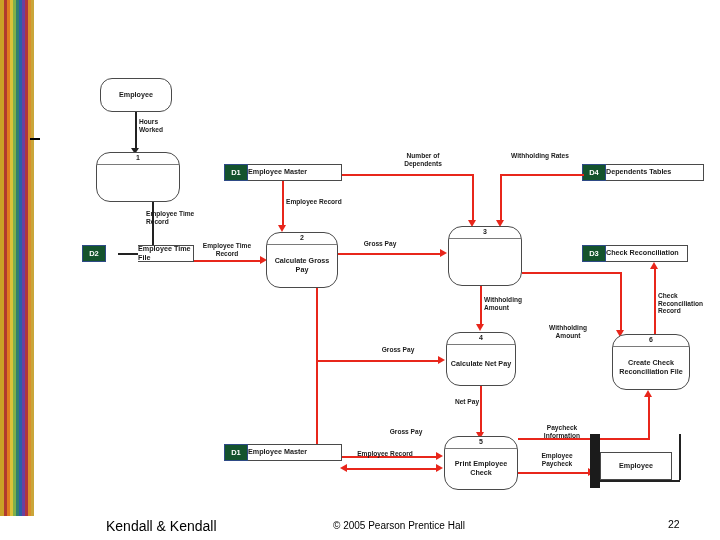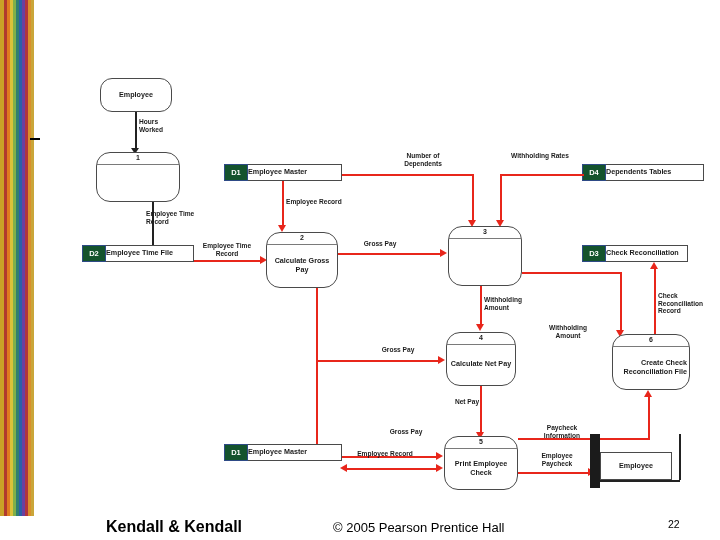--- a/index.html
+++ b/index.html
@@ -56,22 +56,22 @@
   .blh{height:1.5px;}
   .blv{width:1.5px;}
   .bah{position:absolute;width:0;height:0;}
   .bah-d{border-left:4px solid transparent;border-right:4px solid transparent;border-top:6px solid #222;}
 
   .flab{position:absolute;font-size:6.6px;line-height:7.6px;color:#1b1b1b;font-weight:bold;
         text-align:center;}
 
   
   .footer{position:absolute;left:0;top:508px;width:720px;height:32px;}
-  .f-left{position:absolute;left:78px;top:10px;font-size:16px;font-weight:bold;color:#000;padding-left:28px;}
-  .f-mid{position:absolute;left:333px;top:12px;font-size:13px;color:#000;}
+  .f-left{position:absolute;left:78px;top:10px;font-size:14px;font-weight:normal;color:#000;padding-left:28px;}
+  .f-mid{position:absolute;left:333px;top:12px;font-size:10px;color:#000;}
   .f-right{position:absolute;left:668px;top:10px;font-size:10.5px;color:#000;}
 </style>
 </head>
 <body>
 
 <div class="strip">
   <i style="left:0px;width:4px;background:#c9a227;"></i>
   <i style="left:4px;width:3px;background:#b03a2e;"></i>
   <i style="left:7px;width:3px;background:#e07b1f;"></i>
   <i style="left:10px;width:3px;background:#d9c23a;"></i>
@@ -101,21 +101,21 @@
   <div class="proc" style="left:62px;top:152px;width:84px;height:50px;">
     <div class="pnum">1</div>
   </div>
 
   <div class="bl blv" style="left:118px;top:202px;height:52px;"></div>
   <div class="bl blh" style="left:84px;top:253px;width:35px;"></div>
   <div class="flab" style="left:112px;top:210px;width:50px;text-align:left;">
     <span>Employee Time Record</span>
   </div>
 
-  <div class="store" style="left:48px;top:245px;width:112px;">
+  <div class="store" style="left:48px;top:245px;width:112px;gap:32px;">
     <div class="dnum">D2</div>
     <div class="dlabel">Employee Time File</div>
   </div>
 
   <div class="ln lnh" style="left:160px;top:260px;width:68px;"></div>
   <div class="ah ah-r" style="left:226px;top:256px;"></div>
   <div class="flab" style="left:163px;top:242px;width:60px;">
     <span>Employee Time Record</span>
   </div>
 
@@ -193,21 +193,21 @@
     <div class="dnum">D3</div>
     <div class="dlabel">Check Reconciliation</div>
   </div>
 
   <div class="ln lnv" style="left:620px;top:268px;height:66px;"></div>
   <div class="ah ah-u" style="left:616px;top:262px;"></div>
   <div class="flab" style="left:624px;top:292px;width:56px;text-align:left;">
     <span>Check Reconciliation Record</span>
   </div>
 
-  <div class="proc" style="left:578px;top:334px;width:78px;height:56px;text-align:right;">
+  <div class="proc" style="left:578px;top:334px;width:78px;height:56px;">
     <div class="pnum">6</div>
     <div class="ptxt">Create Check Reconciliation File</div>
   </div>
 
   <div class="ln lnv" style="left:446px;top:386px;height:48px;"></div>
   <div class="ah ah-d" style="left:442px;top:432px;"></div>
   <div class="flab" style="left:420px;top:398px;width:26px;">
     <span>Net Pay</span>
   </div>
 

